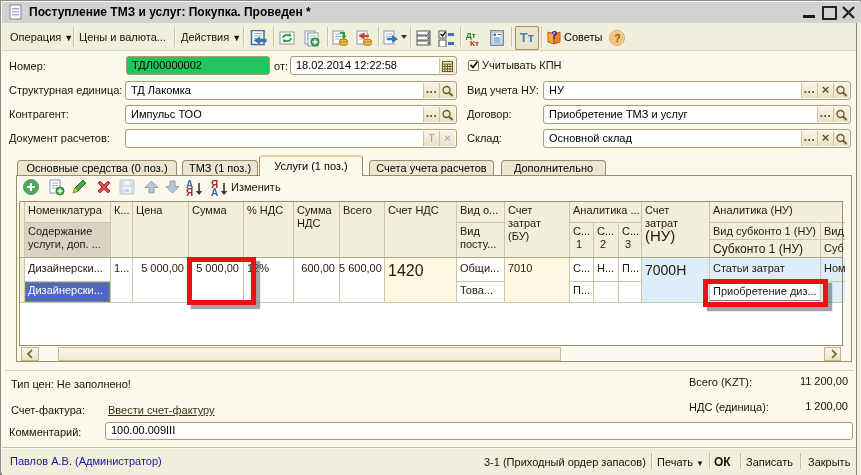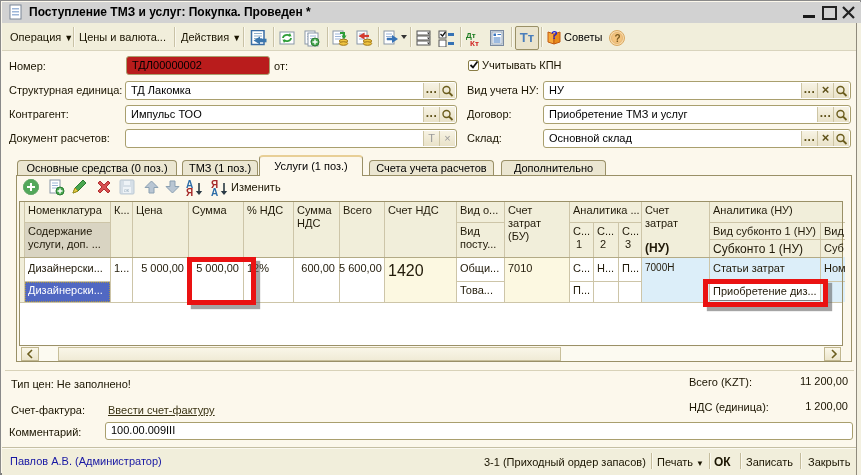--- a/index.html
+++ b/index.html
@@ -37,24 +37,35 @@
 
   <div class="abs" style="left:1px;top:22px;width:859px;height:27px;background:#f1eedb;border-bottom:1px solid #d9d4bd;"></div>
   <div class="abs lbl" style="left:9px;top:30px;">Операция <span style="font-size:9px;">▼</span></div>
   <div class="abs" style="left:72px;top:26px;width:1px;height:20px;background:#c9c2a6;border-right:1px solid #faf8ee;"></div>
   <div class="abs lbl" style="left:78px;top:30px;">Цены и валюта...</div>
   <div class="abs" style="left:173px;top:26px;width:1px;height:20px;background:#c9c2a6;border-right:1px solid #faf8ee;"></div>
   <div class="abs lbl" style="left:180px;top:30px;">Действия <span style="font-size:9px;">▼</span></div>
   <div class="abs" style="left:242px;top:26px;width:1px;height:20px;background:#c9c2a6;border-right:1px solid #faf8ee;"></div>
 
   <div class="abs lbl" style="left:8px;top:59px;">Номер:</div>
-  <div class="abs fld" style="left:125px;top:55px;width:144px;height:19px;background:#b91c1c;">
+  <div class="abs fld" style="left:125px;top:55px;width:144px;height:19px;background:#22c55e;">
       <span class="txt">ТДЛ00000002</span>
     </div>
   <div class="abs lbl" style="left:273px;top:59px;">от:</div>
+  <div class="abs fld" style="left:289px;top:55px;width:167px;height:19px;">
+    <span class="txt">18.02.2014 12:22:58</span>
+    <div class="fbtns">
+        <div class="fbtn">
+      <svg width="11" height="11" style="margin-top:3px">
+            <rect x="0.5" y="0.5" width="10" height="10" fill="#f6f0d8" stroke="#6b5d1e"></rect>
+            <path d="M0 3 H11 M0 5.5 H11 M0 8 H11 M3 3 V11 M5.5 3 V11 M8 3 V11" stroke="#6b5d1e" stroke-width="1"></path>
+          </svg>
+    </div>
+      </div>
+  </div>
   <div class="abs lbl" style="left:8px;top:83px;">Структурная единица:</div>
   <div class="abs fld" style="left:124px;top:80px;width:332px;height:19px;">
     <span class="txt">ТД Лакомка</span>
     <div class="fbtns">
         <div class="fbtn" style="line-height:12px;font-weight:bold;font-size:12px;color:#5f521a;letter-spacing:0.5px;">...</div>
         <div class="fbtn">
       <svg width="13" height="13" style="margin-top:2px">
             <circle cx="5.5" cy="5" r="3.5" fill="none" stroke="#6b5d1e" stroke-width="1.4"></circle>
             <path d="M8 7.5 L11.5 11" stroke="#6b5d1e" stroke-width="1.8"></path>
           </svg>
@@ -241,40 +252,40 @@
       <div class="abs" style="left:507px;top:229px;font-size:11px;white-space:nowrap;color:#211a09;">(БУ)</div>
       <div class="abs" style="left:572px;top:203px;font-size:11px;white-space:nowrap;color:#211a09;">Аналитика ...</div>
       <div class="abs" style="left:572px;top:224px;font-size:11px;white-space:nowrap;color:#211a09;">С...</div>
       <div class="abs" style="left:575px;top:237px;font-size:11px;white-space:nowrap;color:#211a09;">1</div>
       <div class="abs" style="left:596px;top:224px;font-size:11px;white-space:nowrap;color:#211a09;">С...</div>
       <div class="abs" style="left:599px;top:237px;font-size:11px;white-space:nowrap;color:#211a09;">2</div>
       <div class="abs" style="left:621px;top:224px;font-size:11px;white-space:nowrap;color:#211a09;">С...</div>
       <div class="abs" style="left:624px;top:237px;font-size:11px;white-space:nowrap;color:#211a09;">3</div>
       <div class="abs" style="left:644px;top:203px;font-size:11px;white-space:nowrap;color:#211a09;">Счет</div>
       <div class="abs" style="left:644px;top:216px;font-size:11px;white-space:nowrap;color:#211a09;">затрат</div>
-      <div class="abs" style="left:644px;top:240px;font-size:12px;white-space:nowrap;color:#211a09;font-weight:bold;">(НУ)</div>
+      <div class="abs" style="left:644px;top:226px;font-size:15px;white-space:nowrap;color:#211a09;">(НУ)</div>
       <div class="abs" style="left:712px;top:203px;font-size:11px;white-space:nowrap;color:#211a09;">Аналитика (НУ)</div>
       <div class="abs" style="left:712px;top:224px;font-size:11px;white-space:nowrap;color:#211a09;">Вид субконто 1 (НУ)</div>
       <div class="abs" style="left:712px;top:241px;font-size:12px;white-space:nowrap;color:#211a09;">Субконто 1 (НУ)</div>
       <div class="abs" style="left:823px;top:224px;font-size:11px;white-space:nowrap;color:#211a09;">Вид</div>
       <div class="abs" style="left:823px;top:241px;font-size:11px;white-space:nowrap;color:#211a09;">Суб</div>
       <div class="abs" style="left:27px;top:261px;font-size:11px;white-space:nowrap;color:#211a09;">Дизайнерски...</div>
       <div class="abs" style="left:113px;top:261px;font-size:11px;white-space:nowrap;color:#211a09;">1...</div>
       <div class="abs" style="left:131px;top:261px;font-size:11px;white-space:nowrap;color:#211a09;width:52px;text-align:right;">5 000,00</div>
       <div class="abs" style="left:187px;top:261px;font-size:11px;white-space:nowrap;color:#211a09;width:51px;text-align:right;">5 000,00</div>
       <div class="abs" style="left:246px;top:261px;font-size:11px;white-space:nowrap;color:#211a09;">12%</div>
       <div class="abs" style="left:292px;top:261px;font-size:11px;white-space:nowrap;color:#211a09;width:42px;text-align:right;">600,00</div>
       <div class="abs" style="left:338px;top:261px;font-size:11px;white-space:nowrap;color:#211a09;width:41px;text-align:right;">5 600,00</div>
       <div class="abs" style="left:387px;top:261px;font-size:16px;white-space:nowrap;color:#211a09;">1420</div>
       <div class="abs" style="left:459px;top:261px;font-size:11px;white-space:nowrap;color:#211a09;">Общи...</div>
       <div class="abs" style="left:507px;top:261px;font-size:11px;white-space:nowrap;color:#211a09;">7010</div>
       <div class="abs" style="left:572px;top:261px;font-size:11px;white-space:nowrap;color:#211a09;">С...</div>
       <div class="abs" style="left:596px;top:261px;font-size:11px;white-space:nowrap;color:#211a09;">Н...</div>
       <div class="abs" style="left:621px;top:261px;font-size:11px;white-space:nowrap;color:#211a09;">П...</div>
-      <div class="abs" style="left:644px;top:261px;font-size:10px;white-space:nowrap;color:#211a09;text-align:right;">7000Н</div>
+      <div class="abs" style="left:644px;top:261px;font-size:14px;white-space:nowrap;color:#211a09;text-align:right;">7000Н</div>
       <div class="abs" style="left:712px;top:261px;font-size:11px;white-space:nowrap;color:#211a09;">Статьи затрат</div>
       <div class="abs" style="left:823px;top:261px;font-size:11px;white-space:nowrap;color:#211a09;">Ном</div>
       <div class="abs" style="left:27px;top:283px;font-size:11px;white-space:nowrap;color:#211a09;color:#fff;z-index:2;">Дизайнерски...</div>
       <div class="abs" style="left:459px;top:283px;font-size:11px;white-space:nowrap;color:#211a09;">Това...</div>
       <div class="abs" style="left:572px;top:283px;font-size:11px;white-space:nowrap;color:#211a09;">П...</div>
       <div class="abs" style="left:712px;top:284px;font-size:11px;white-space:nowrap;color:#211a09;z-index:2;">Приобретение диз...</div>
     </div>
 
   <div class="abs" style="left:4px;top:369px;width:849px;height:1px;background:#d8d2b8;"></div>
   <div class="abs lbl" style="left:10px;top:377px;">Тип цен: Не заполнено!</div>

